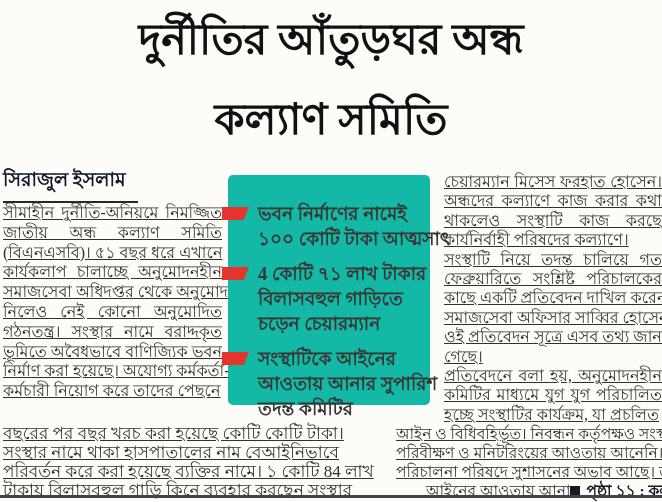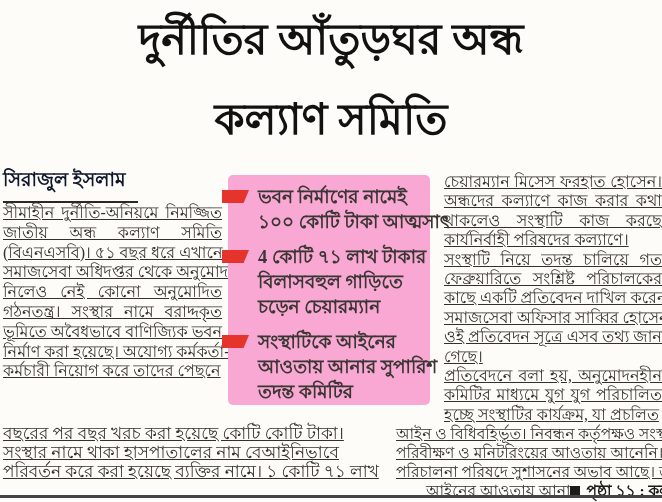--- a/index.html
+++ b/index.html
@@ -27,22 +27,22 @@
   .bottom-left {left:3px;  top:424px;width:424px;line-height:19px;font-size:17px;}
   .bottom-left  .line{text-align-last:left;}
   .bottom-right{left:396px;top:424px;width:266px;line-height:19px;font-size:15.5px;}
   .bottom-right .line{text-align-last:right;text-align:right;}
   .last-line{display:flex;justify-content:flex-start;align-items:center;padding-left:30px;white-space:nowrap;}
   .page-ref{display:flex;align-items:center;gap:6px;font-weight:bold;color:#1c1a18;}
   .sq{width:10px;height:10px;background:#1d1b19;flex:none;}
   
   .hbox{
     position:absolute;left:228px;top:175px;width:202px;height:230px;
-    background:#f9a8d4;border-radius:5px;
-    padding:10px 6px 0 30px;box-sizing:border-box;
+    background:#14b8a6;border-radius:5px;
+    padding:27px 6px 0 30px;box-sizing:border-box;
   }
   .hitem{position:relative;margin-bottom:10px;}
   .hline{font-size:18.5px;font-weight:bold;line-height:25px;color:#3a3633;white-space:nowrap;}
   .flag{
     position:absolute;left:-36px;top:5px;width:27px;height:13px;
     background:#e4342b;
     clip-path:polygon(0 0,100% 0,80% 100%,0 100%);
   }
   .flag::after{
     content:"";position:absolute;left:0;top:13px;width:12px;height:9px;
@@ -61,20 +61,21 @@
     <div class="hl">দুর্নীতির আঁতুড়ঘর অন্ধ</div>
     <div class="hl">কল্যাণ সমিতি</div>
   </div>
 
   <div class="byline">সিরাজুল ইসলাম</div>
 
   <div class="tcol col-left">
     <div class="line">সীমাহীন দুর্নীতি-অনিয়মে নিমজ্জিত</div>
     <div class="line">জাতীয় অন্ধ কল্যাণ সমিতি</div>
     <div class="line">(বিএনএসবি)। ৫১ বছর ধরে এখানে</div>
+    <div class="line">কার্যকলাপ চালাচ্ছে অনুমোদনহীন</div>
     <div class="line">সমাজসেবা অধিদপ্তর থেকে অনুমোদন</div>
     <div class="line">নিলেও নেই কোনো অনুমোদিত</div>
     <div class="line">গঠনতন্ত্র। সংস্থার নামে বরাদ্দকৃত</div>
     <div class="line">ভূমিতে অবৈধভাবে বাণিজ্যিক ভবন</div>
     <div class="line">নির্মাণ করা হয়েছে। অযোগ্য কর্মকর্তা-</div>
     <div class="line pe">কর্মচারী নিয়োগ করে তাদের পেছনে</div>
   </div>
 
   <div class="hbox">
     <div class="hitem">
@@ -108,21 +109,22 @@
     <div class="line">ওই প্রতিবেদন সূত্রে এসব তথ্য জানা</div>
     <div class="line pe">গেছে।</div>
     <div class="line">প্রতিবেদনে বলা হয়, অনুমোদনহীন</div>
     <div class="line">কমিটির মাধ্যমে যুগ যুগ পরিচালিত</div>
     <div class="line pe">হচ্ছে সংস্থাটির কার্যক্রম, যা প্রচলিত</div>
   </div>
 
   <div class="tcol bottom-left">
     <div class="line">বছরের পর বছর খরচ করা হয়েছে কোটি কোটি টাকা।</div>
     <div class="line">সংস্থার নামে থাকা হাসপাতালের নাম বেআইনিভাবে</div>
-    <div class="line">পরিবর্তন করে করা হয়েছে ব্যক্তির নামে। ১ কোটি ৭১ লাখ</div>
+    <div class="line">পরিবর্তন করে করা হয়েছে ব্যক্তির নামে। ১ কোটি 84 লাখ</div>
+    <div class="line">টাকায় বিলাসবহুল গাড়ি কিনে ব্যবহার করছেন সংস্থার</div>
   </div>
 
   <div class="tcol bottom-right">
     <div class="line">আইন ও বিধিবহির্ভূত। নিবন্ধন কর্তৃপক্ষও সংস্থাটিকে</div>
     <div class="line">পরিবীক্ষণ ও মনিটরিংয়ের আওতায় আনেনি। বিএনএসবি</div>
     <div class="line">পরিচালনা পরিষদে সুশাসনের অভাব আছে। তাই সংস্থাটিকে</div>
     <div class="last-line">
       <span>আইনের আওতায় আনা</span>
       <span class="page-ref">
         <span class="sq"></span>

